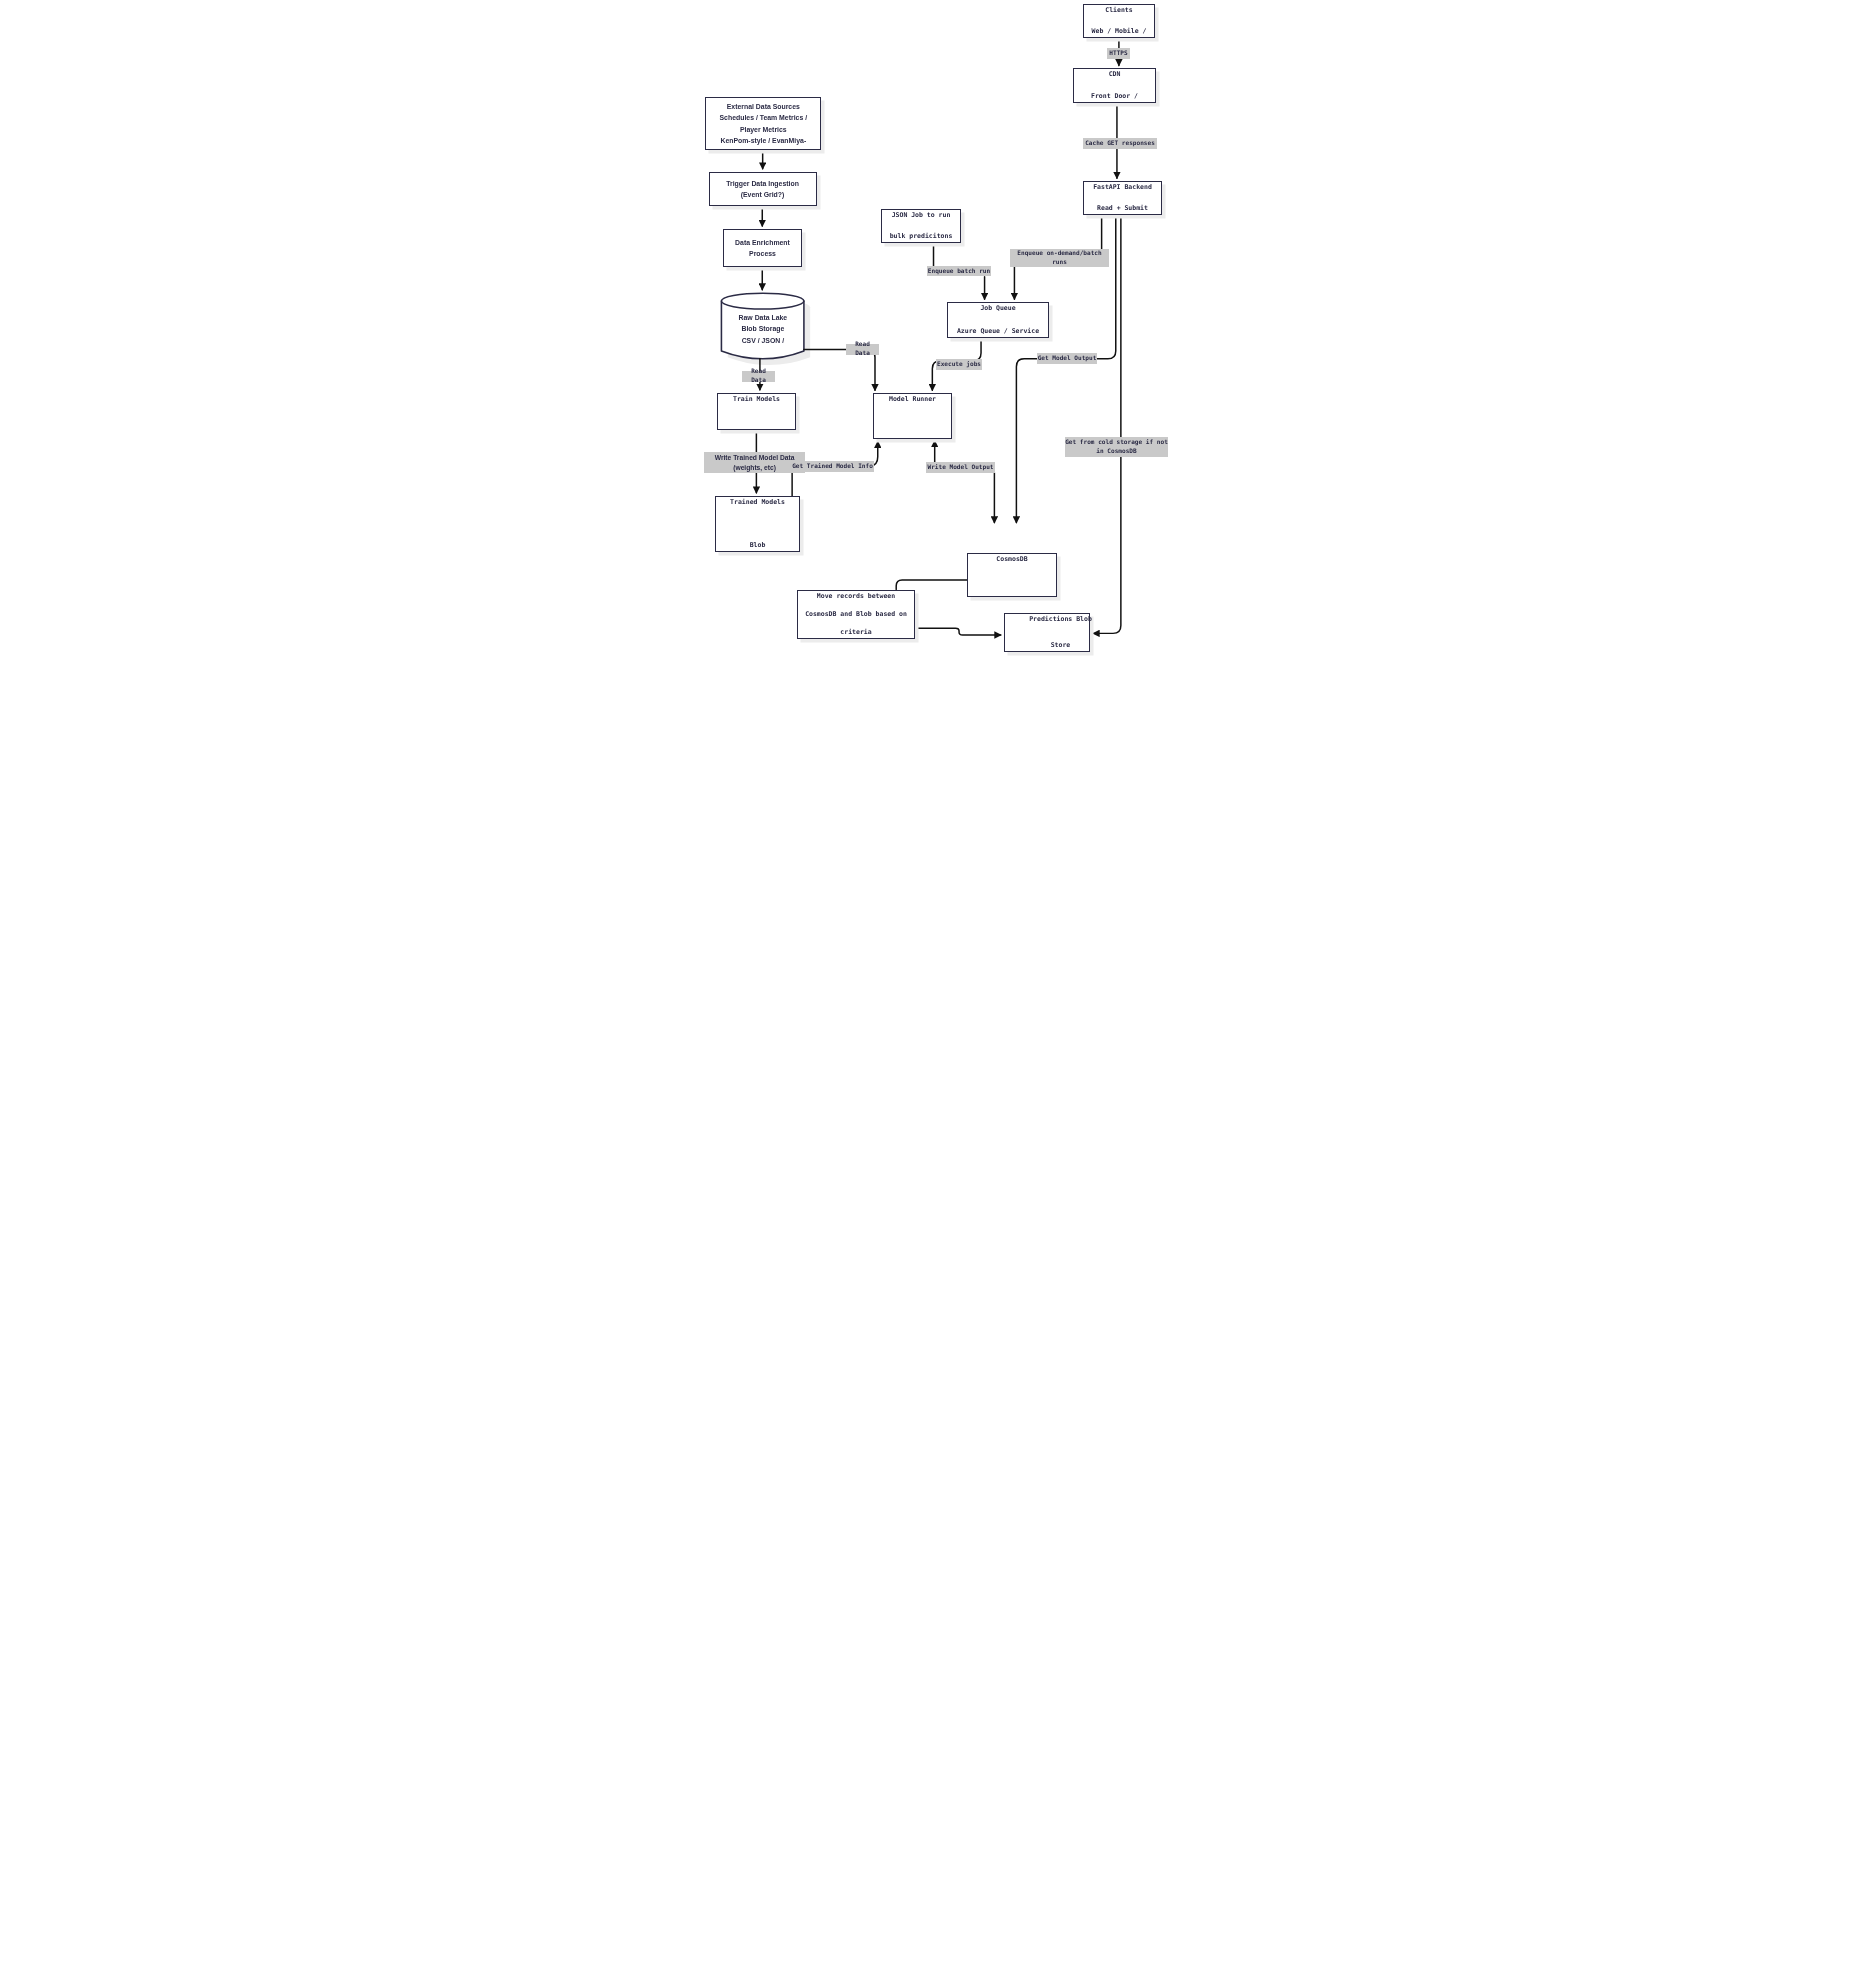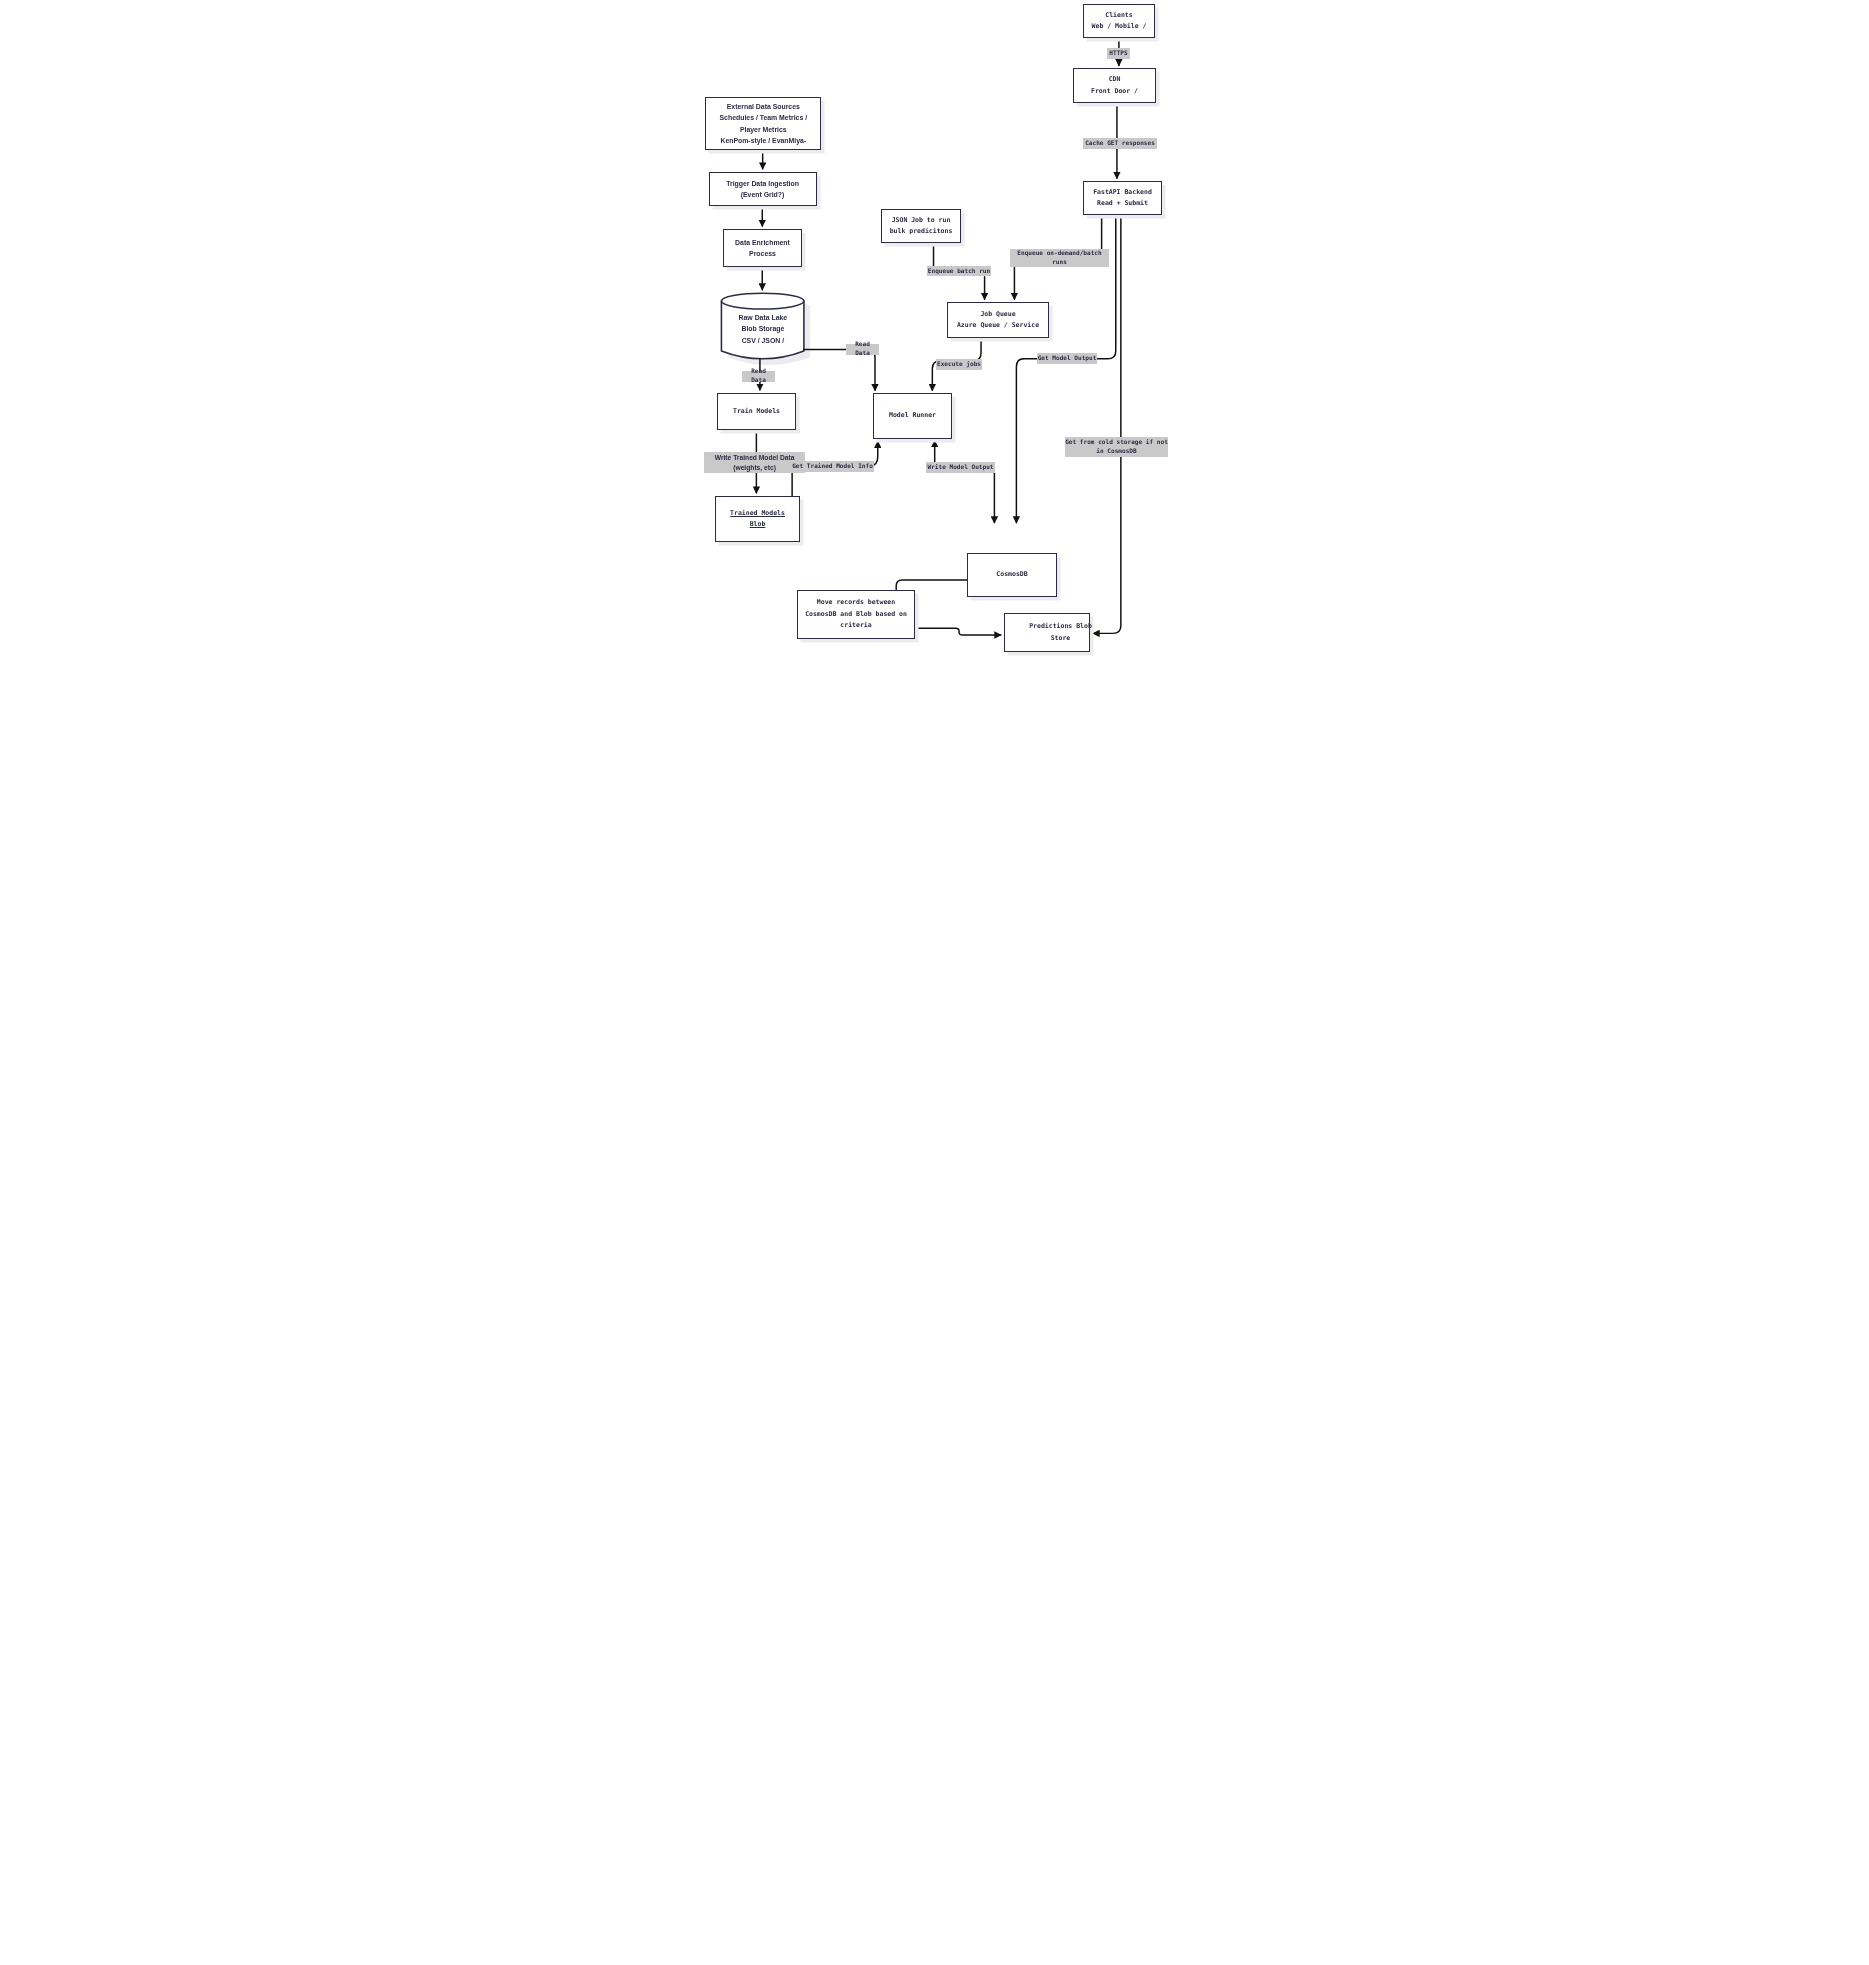--- a/index.html
+++ b/index.html
@@ -3,21 +3,21 @@
 <meta charset="utf-8">
 <style>
   html,body{margin:0;padding:0;background:#ffffff;}
   .stage{position:relative;width:467px;height:656px;margin:0 auto;background:#ffffff;overflow:hidden;
          font-family:"Liberation Sans",sans-serif;}
   .wires{position:absolute;left:0;top:0;width:467px;height:656px;z-index:1;}
   .node{position:absolute;z-index:3;background:#ffffff;border:1.6px solid #2b2b45;
         box-shadow:3.5px 3.5px 0 0 #ececec;display:flex;flex-direction:column;
         align-items:center;justify-content:center;text-align:center;color:#2b2b45;box-sizing:border-box;}
   .node .ln{white-space:nowrap;}
-  .mono{font-family:"DejaVu Sans Mono",monospace;font-weight:600;font-size:6.5px;line-height:1.75;}
+  .mono{font-family:"DejaVu Sans Mono",monospace;font-weight:600;font-size:6.5px;line-height:1.75;justify-content:space-between;}
   .sans{font-family:"Liberation Sans",sans-serif;font-weight:700;font-size:6.9px;line-height:1.62;}
   .cyl-text{position:absolute;z-index:3;display:flex;flex-direction:column;align-items:center;
         justify-content:center;text-align:center;color:#2b2b45;}
   .elabel{position:absolute;z-index:2;background:#c9c9c9;color:#2b2b45;display:flex;flex-direction:column;
         align-items:center;justify-content:center;text-align:center;box-sizing:border-box;}
   .elabel.mono{font-size:6.1px;line-height:1.45;}
   .elabel.sans{font-size:6.7px;line-height:1.45;}
 </style>
 </head>
 <body>
@@ -111,21 +111,21 @@
   </div>
 
   <div class="node mono" style="left:16px;top:393px;width:79px;height:37px;">
     <div class="ln">Train Models</div>
   </div>
 
   <div class="node mono" style="left:172px;top:393px;width:79px;height:46px;">
     <div class="ln">Model Runner</div>
   </div>
 
-  <div class="node mono" style="left:14px;top:496px;width:85px;height:46px;text-decoration:underline;">
+  <div class="node mono" style="left:14px;top:496px;width:85px;height:56px;">
     <div class="ln">Trained Models</div>
     <div class="ln">Blob</div>
   </div>
 
   <div class="node mono" style="left:266px;top:525px;width:90px;height:44px;margin-top:28px;">
     <div class="ln">CosmosDB</div>
   </div>
 
   <div class="node mono" style="left:96px;top:590px;width:118px;height:49px;">
     <div class="ln">Move records between</div>

